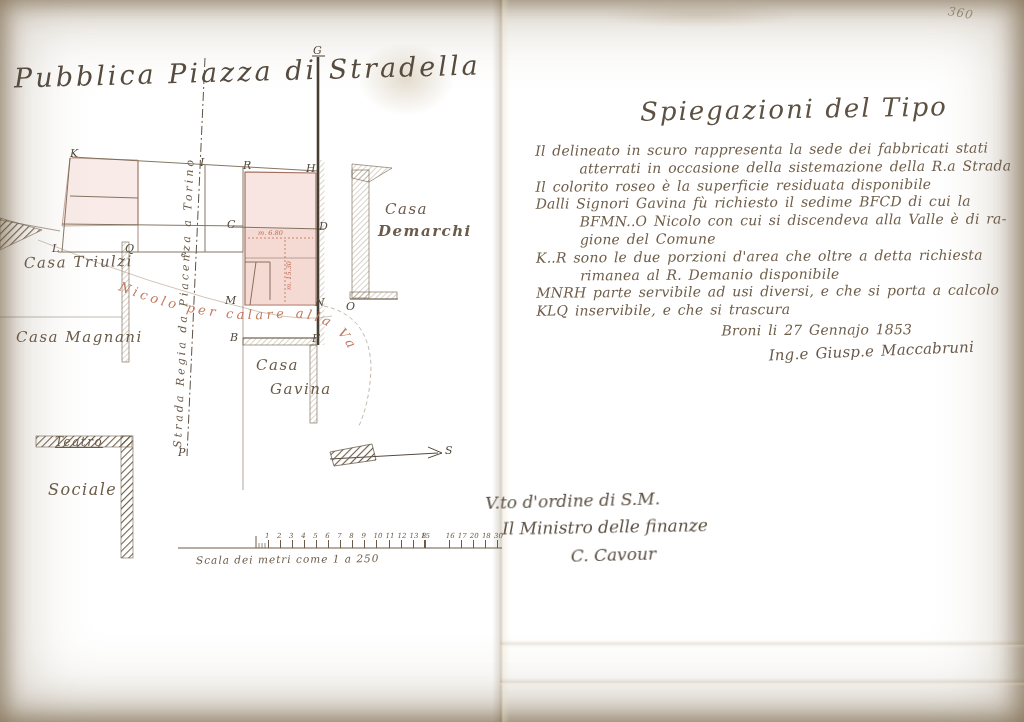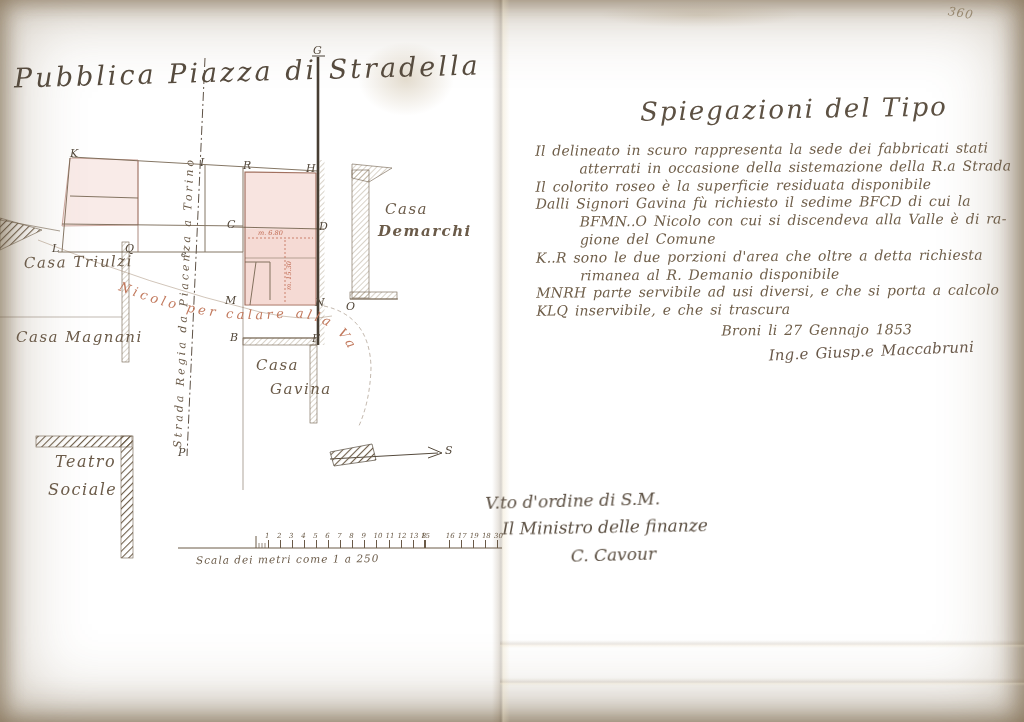--- a/index.html
+++ b/index.html
@@ -34,21 +34,21 @@
   .map-title { left:14px; top:56px; font-size:27px; letter-spacing:3px;
     transform:rotate(-1.6deg); color:#564b3e; }
 
   .casa { font-size:15px; letter-spacing:1.5px; color:#6b5b49; }
   #casa-triulzi  { left:24px;  top:253px; transform:rotate(-1deg); }
   #casa-magnani  { left:16px;  top:328px; }
   #casa-demarchi-1 { left:385px; top:200px; }
   #casa-demarchi-2 { left:378px; top:222px;font-weight:bold; }
   #casa-gavina-1 { left:256px; top:356px; }
   #casa-gavina-2 { left:248px; top:380px;margin-left:22px; }
-  #teatro-1 { left:55px; top:452px; font-size:16px; }
+  #teatro-1 { left:55px; top:435px; font-size:12px;text-decoration:underline; }
   #teatro-2 { left:48px; top:480px; font-size:16px; }
 
   .ml { position:absolute; font-style:italic; font-size:11px; color:#53483b; }
   .ml.small { font-size:9px; }
 
   .legend-block { position:absolute; left:536px; top:141px; width:486px;
     transform:rotate(-0.4deg); }
   .legend-title { position:absolute; left:640px; top:94px; font-size:26px;
     letter-spacing:2px; color:#5d5143; transform:rotate(-1deg); font-style:italic; white-space:nowrap; }
   .legend-block p { font-style:italic; font-size:14px; line-height:17.8px;
@@ -251,21 +251,21 @@
       <div class="tick" style="left: 156px;">
         <span class="tn">15</span>
       </div>
       <div class="tick" style="left: 180.75px;">
         <span class="tn">16</span>
       </div>
       <div class="tick" style="left: 192.8px;">
         <span class="tn">17</span>
       </div>
       <div class="tick" style="left: 204.85px;">
-        <span class="tn">19</span>
+        <span class="tn">20</span>
       </div>
       <div class="tick" style="left: 216.9px;">
         <span class="tn">18</span>
       </div>
       <div class="tick" style="left: 228.95px;">
         <span class="tn">30</span>
       </div>
     </div>
   <div class="scale-caption">Scala dei metri come 1 a 250</div>
 

